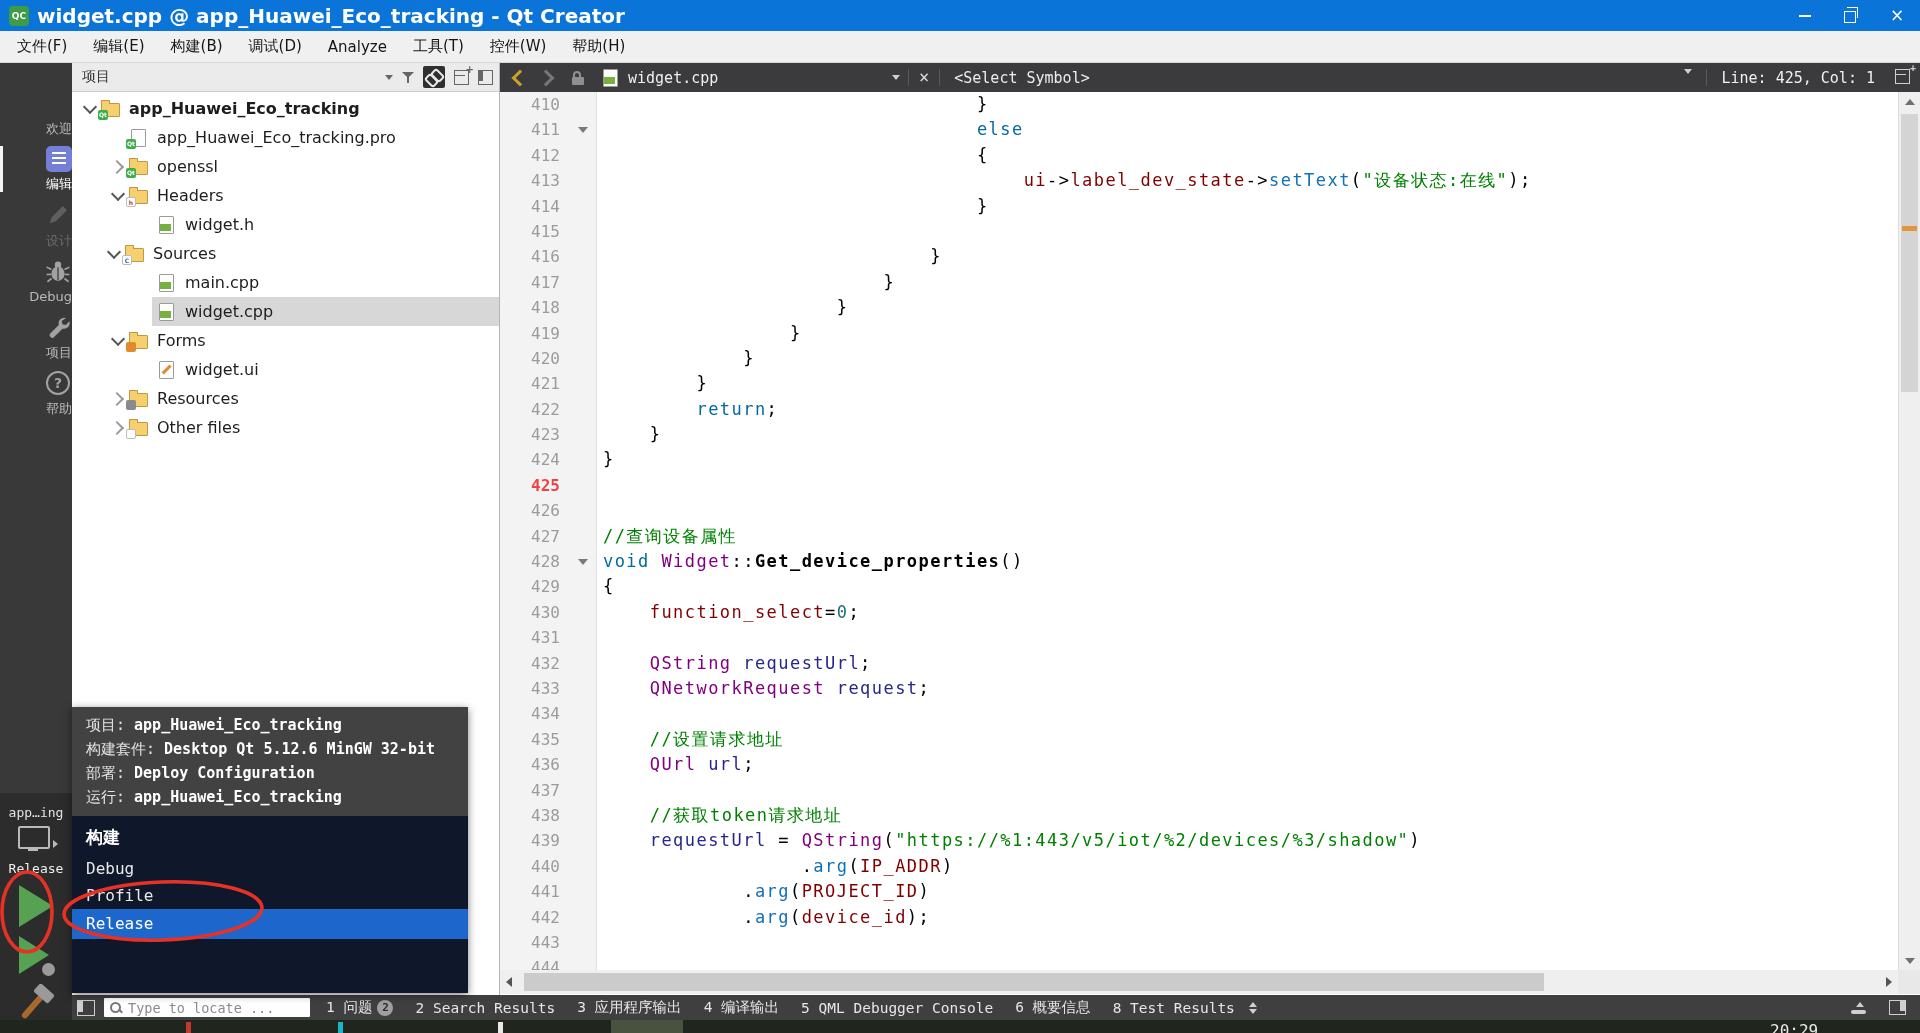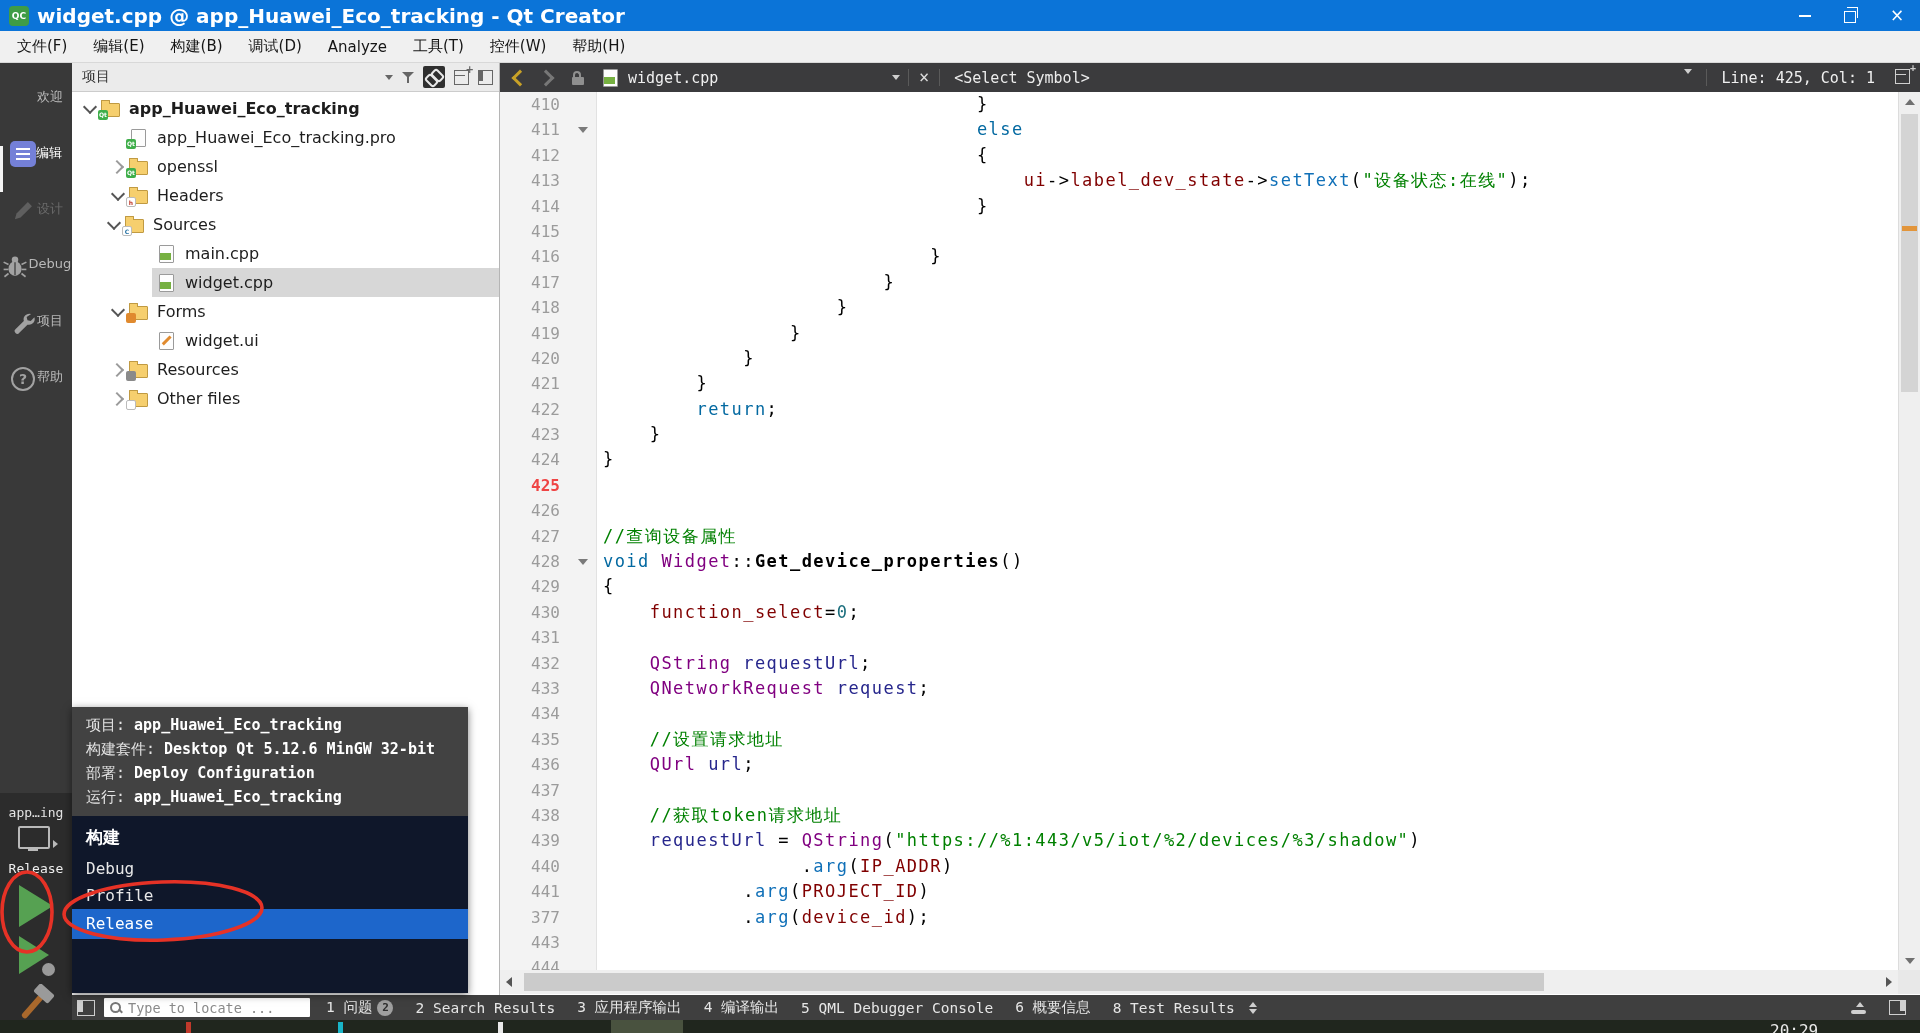--- a/index.html
+++ b/index.html
@@ -13,21 +13,21 @@
   .min-glyph{width:12px;height:2px;background:#fff;}
   .max-glyph{width:10px;height:10px;border:1.5px solid #fff;position:relative;margin-top:2px;margin-left:-3px;}
   .max-glyph:before{content:"";position:absolute;left:2.5px;top:-5px;width:10px;height:10px;border:1.5px solid #fff;border-bottom:none;border-left:none;}
   .close-glyph{font-size:17px;line-height:17px;color:#fff;font-weight:400;}
   
   .menubar{position:absolute;left:0;top:31px;width:1920px;height:32px;background:#f0f0f0;border-bottom:1px solid #d8d8d8;display:flex;align-items:center;padding-left:4px;box-sizing:border-box;}
   .menu-item{padding:0 13px;font-size:15px;color:#151515;height:100%;display:flex;align-items:center;}
   
   .sidebar{position:absolute;left:0;top:63px;width:72px;height:957px;background:#393939;overflow:hidden;}
   .modes{padding-top:22px;}
-  .mode{height:56px;display:flex;flex-direction:row;align-items:flex-start;justify-content:center;position:relative;}
+  .mode{height:56px;display:flex;flex-direction:column;align-items:flex-end;justify-content:center;position:relative;}
   .mode.active:before{content:"";position:absolute;left:0;top:5px;width:3px;height:46px;background:#f5f5f5;}
   .mlabel{font-size:13px;color:#b9b9b9;margin-top:3px;}
   .mode.active .mlabel{color:#fff;}
   .mode.disabled .mlabel{color:#6a6a6a;}
   .micon{width:28px;height:28px;display:flex;align-items:center;justify-content:center;}
   .grid-icon{display:grid;grid-template-columns:repeat(3,6px);grid-template-rows:repeat(3,6px);gap:2px;}
   .gcell{background:#a2a2a2;}
   .edit-icon{width:26px;height:26px;background:#7480d7;border-radius:5px;display:flex;align-items:center;justify-content:center;}
   .edoc{width:14px;height:13px;background:repeating-linear-gradient(#fff 0 2px,transparent 2px 5px);}
   .qm{width:20px;height:20px;border:2px solid #a2a2a2;border-radius:50%;color:#a2a2a2;font-size:14px;font-weight:bold;display:flex;align-items:center;justify-content:center;}
@@ -323,20 +323,28 @@
       <div class="trow" style="padding-left: 36px;">
         <span class="chev-slot">
           <span class="ang-d"></span>
         </span>
         <span class="ticon">
           <span class="fbody"></span>
           <span class="fb fb-h">h</span>
         </span>
         <span class="tlabel">Headers</span>
       </div>
+      <div class="trow" style="padding-left: 64px;">
+        <span class="chev-slot"></span>
+        <span class="ticon">
+          <span class="doc"></span>
+          <span class="doc-green"></span>
+        </span>
+        <span class="tlabel">widget.h</span>
+      </div>
       <div class="trow" style="padding-left: 32px;">
         <span class="chev-slot">
           <span class="ang-d"></span>
         </span>
         <span class="ticon">
           <span class="fbody"></span>
           <span class="fb fb-c">C</span>
         </span>
         <span class="tlabel">Sources</span>
       </div>
@@ -584,21 +592,21 @@
           <span class="ln">440</span>
           <span class="fold"></span>
           <span class="code"><span class="tk-p">                 .</span><span class="tk-f">arg</span><span class="tk-p">(</span><span class="tk-m">IP_ADDR</span><span class="tk-p">)</span></span>
         </div>
         <div class="cline">
           <span class="ln">441</span>
           <span class="fold"></span>
           <span class="code"><span class="tk-p">            .</span><span class="tk-f">arg</span><span class="tk-p">(</span><span class="tk-m">PROJECT_ID</span><span class="tk-p">)</span></span>
         </div>
         <div class="cline">
-          <span class="ln">377</span>
+          <span class="ln">442</span>
           <span class="fold"></span>
           <span class="code"><span class="tk-p">            .</span><span class="tk-f">arg</span><span class="tk-p">(</span><span class="tk-m">device_id</span><span class="tk-p">);</span></span>
         </div>
         <div class="cline">
           <span class="ln">443</span>
           <span class="fold"></span>
           <span class="code"></span>
         </div>
         <div class="cline">
           <span class="ln">444</span>

